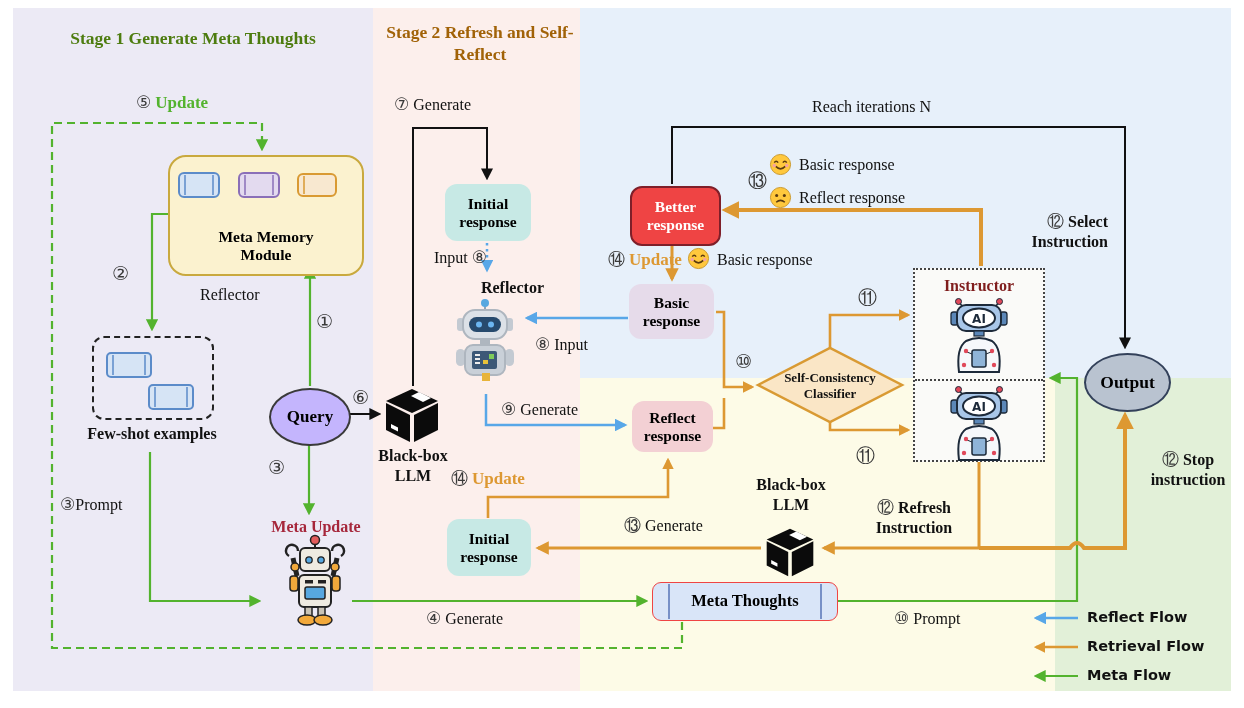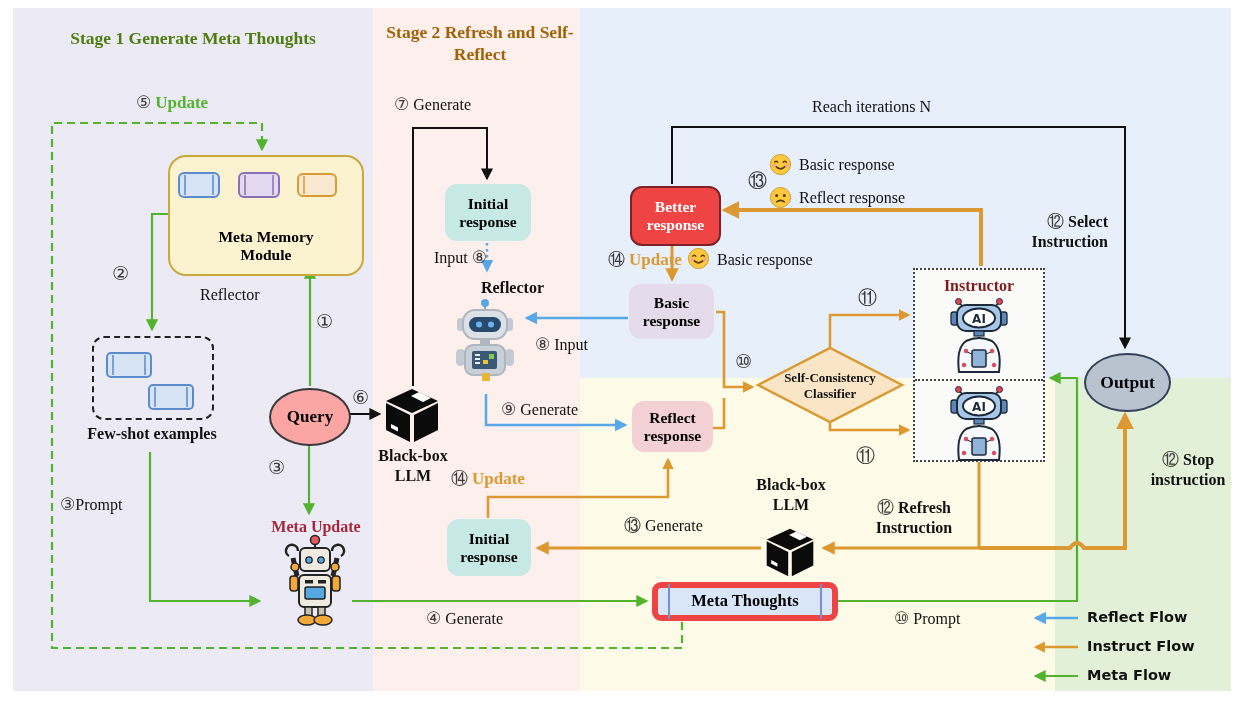--- a/index.html
+++ b/index.html
@@ -118,21 +118,21 @@
       <line x1="7" y1="3" x2="7" y2="23" stroke="#5B8BC9" stroke-width="1.5"></line>
       <line x1="39" y1="3" x2="39" y2="23" stroke="#5B8BC9" stroke-width="1.5"></line>
     </svg>
   <svg class="icon" style="left:148px;top:384px;" width="46" height="26">
       <rect x="1" y="1" width="44" height="24" rx="4" fill="#D6E4F5" stroke="#5B8BC9" stroke-width="2"></rect>
       <line x1="7" y1="3" x2="7" y2="23" stroke="#5B8BC9" stroke-width="1.5"></line>
       <line x1="39" y1="3" x2="39" y2="23" stroke="#5B8BC9" stroke-width="1.5"></line>
     </svg>
   <div class="lbl bold" style="left:78px;top:424px;width:148px;text-align:center;">Few-shot examples</div>
 
-  <div class="node" style="left:269px;top:388px;width:78px;height:54px;background:#fca5a5;border:2.5px solid #3a3a3a;border-radius:50%;font-size:17px;">
+  <div class="node" style="left:269px;top:388px;width:78px;height:54px;background:#c4b5fd;border:2.5px solid #3a3a3a;border-radius:50%;font-size:17px;">
     <span>Query</span>
   </div>
 
   <div class="lbl bold" style="left:255px;top:517px;width:122px;text-align:center;color:#A6273B;">Meta Update</div>
 
   <svg class="icon" style="left:277px;top:534px;" width="76" height="92" viewBox="0 0 76 92">
     <line x1="38" y1="14" x2="38" y2="7" stroke="#222" stroke-width="2"></line>
     <circle cx="38" cy="6" r="4.5" fill="#E25C5C" stroke="#222" stroke-width="1.5"></circle>
     <path d="M12,22 a6,6 0 1 1 9,-5" fill="none" stroke="#222" stroke-width="2.5"></path>
     <path d="M64,22 a6,6 0 1 0 -9,-5" fill="none" stroke="#222" stroke-width="2.5"></path>
@@ -352,37 +352,37 @@
   <div class="lbl" style="left:624px;top:515px;">
     <span class="num">⑬</span>
     <span>Generate</span>
   </div>
 
   <div class="lbl bold wrap" style="left:850px;top:497px;width:128px;text-align:center;">
     <span class="num">⑫</span>
     <span>Refresh Instruction</span>
   </div>
 
-  <div class="node" style="left:652px;top:582px;width:186px;height:39px;background:#D9E5F8;border:6px solid #ef4444;border-radius:9px;font-size:16.5px;box-sizing:border-box;">
+  <div class="node" style="left:652px;top:582px;width:186px;height:39px;background:#D9E5F8;border:1px solid #ef4444;border-radius:9px;font-size:16.5px;box-sizing:border-box;">
     <span>Meta Thoughts</span>
   </div>
   <div class="panel" style="left:668px;top:584px;width:0;height:35px;border-left:2px solid #7790C7;"></div>
   <div class="panel" style="left:820px;top:584px;width:0;height:35px;border-left:2px solid #7790C7;"></div>
 
   <div class="lbl" style="left:894px;top:608px;">
     <span class="num">⑩</span>
     <span>Prompt</span>
   </div>
 
   <div class="node" style="left:1084px;top:353px;width:83px;height:55px;background:#B9C3D0;border:2.5px solid #33415A;border-radius:50%;font-size:17.5px;">
     <span>Output</span>
   </div>
 
   <div class="lbl bold wrap" style="left:1136px;top:449px;width:104px;text-align:center;">
     <span class="num">⑫</span>
     <span>Stop instruction</span>
   </div>
 
   <div class="legend-lbl" style="left:1087px;top:609px;">Reflect Flow</div>
-  <div class="legend-lbl" style="left:1087px;top:638px;">Instruct Flow</div>
+  <div class="legend-lbl" style="left:1087px;top:638px;">Retrieval Flow</div>
   <div class="legend-lbl" style="left:1087px;top:667px;">Meta Flow</div>
 
 </div>
 
 </body></html>

